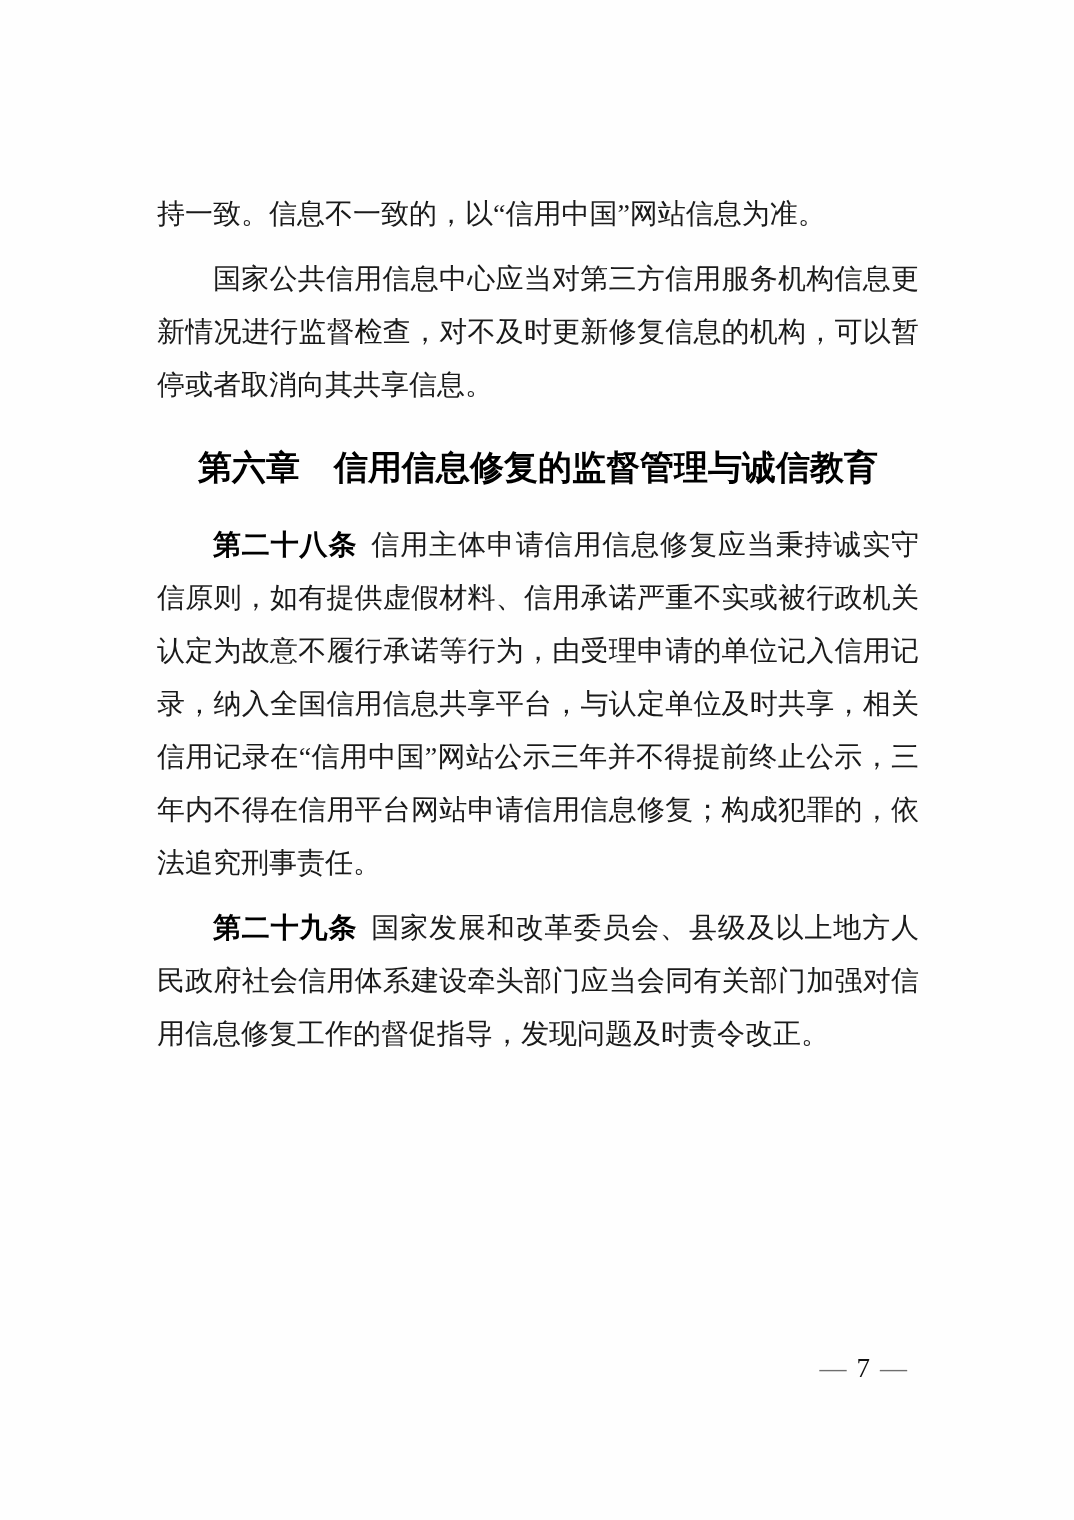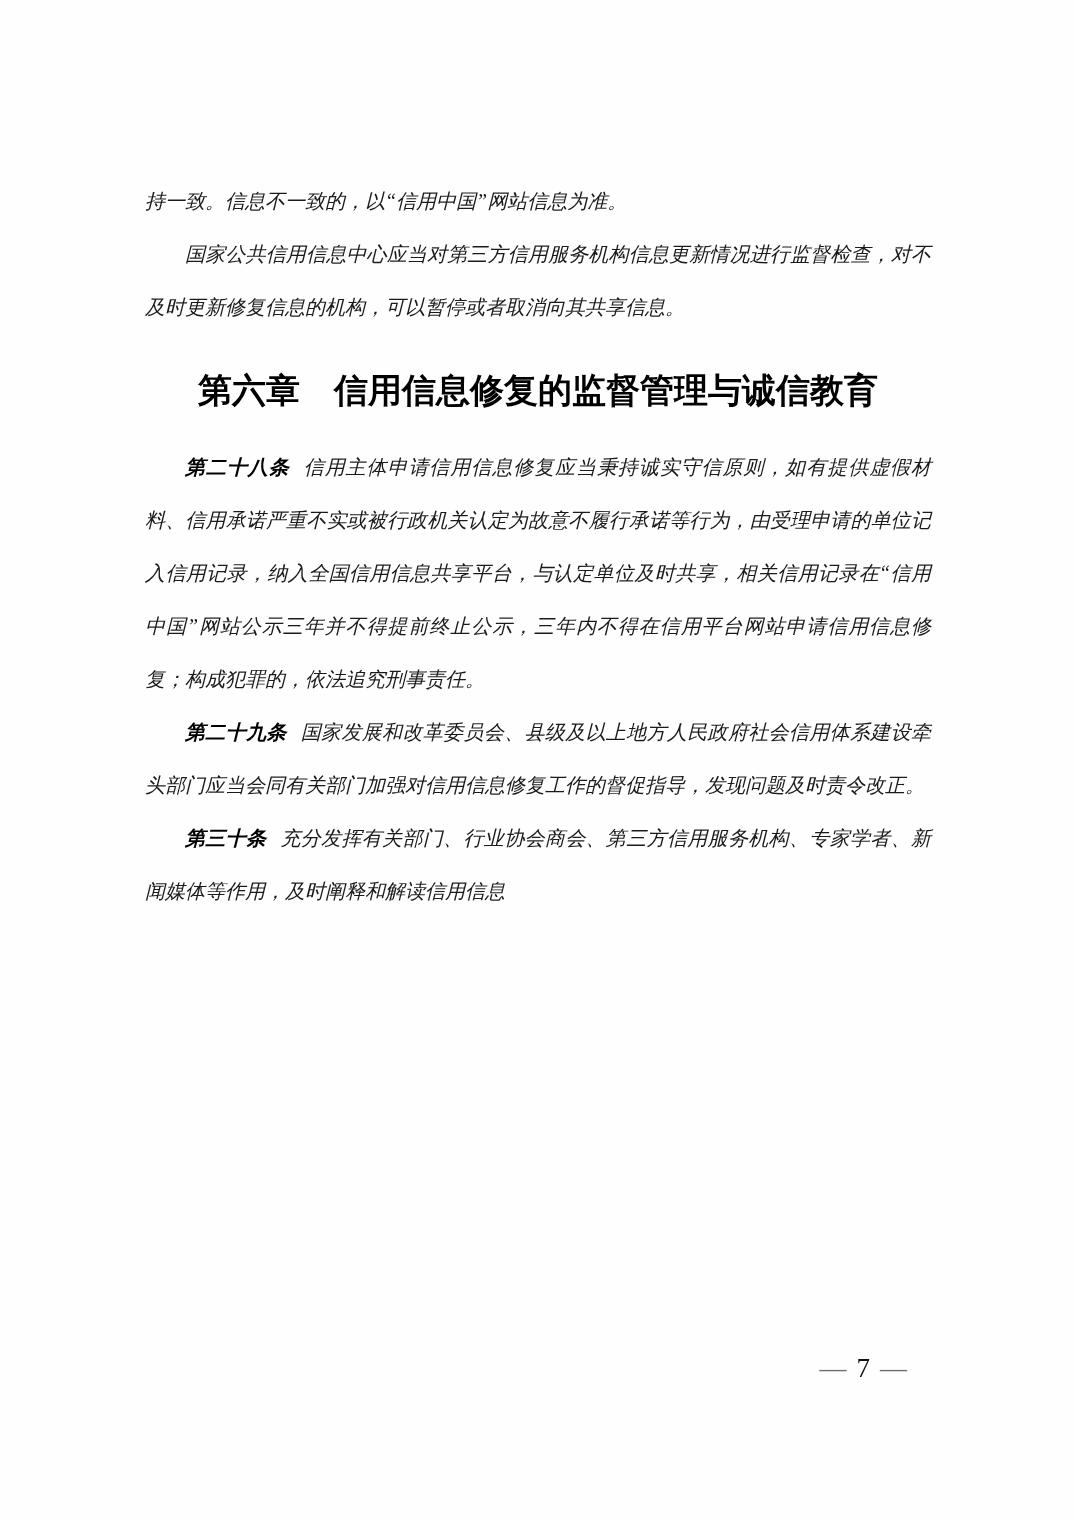--- a/index.html
+++ b/index.html
@@ -14,27 +14,26 @@
     background: #fefefe;
     overflow: hidden;
   }
   .content {
     position: absolute;
     left: 145px;
     top: 175px;
     width: 786px;
   }
   .para {
-    margin: 0;
-    font-size: 20px;
+    margin: 12px;
+    font-size: 28px;
     line-height: 53px;
     text-align: justify;
     color: #1a1a1a;
     font-family: "Liberation Serif", "DejaVu Serif", serif;
-    font-style: italic;
   }
   .para.indent {
     text-indent: 2em;
   }
   .article-label {
     font-weight: bold;
     color: #000000;
     font-family: "Liberation Sans", "DejaVu Sans", sans-serif;
     padding-right: 14px;
   }
@@ -65,16 +64,15 @@
 </head>
 <body>
 
 <div class="page">
   <div class="content">
       <p class="para">持一致。信息不一致的，以“信用中国”网站信息为准。</p>
       <p class="para indent">国家公共信用信息中心应当对第三方信用服务机构信息更新情况进行监督检查，对不及时更新修复信息的机构，可以暂停或者取消向其共享信息。</p>
       <div class="chapter">第六章　信用信息修复的监督管理与诚信教育</div>
       <p class="para indent"><span class="article-label">第二十八条</span>信用主体申请信用信息修复应当秉持诚实守信原则，如有提供虚假材料、信用承诺严重不实或被行政机关认定为故意不履行承诺等行为，由受理申请的单位记入信用记录，纳入全国信用信息共享平台，与认定单位及时共享，相关信用记录在“信用中国”网站公示三年并不得提前终止公示，三年内不得在信用平台网站申请信用信息修复；构成犯罪的，依法追究刑事责任。</p>
       <p class="para indent"><span class="article-label">第二十九条</span>国家发展和改革委员会、县级及以上地方人民政府社会信用体系建设牵头部门应当会同有关部门加强对信用信息修复工作的督促指导，发现问题及时责令改正。</p>
-      <p class="para indent"><span class="article-label">第三十条</span>充分发挥有关部门、行业协会商会、第三方信用服务机构、专家学者、新闻媒体等作用，及时阐释和解读信用信息</p>
     </div>
   <div class="page-number"><span class="dash">—</span><span>7</span><span class="dash">—</span></div>
 </div>
 
 </body></html>

